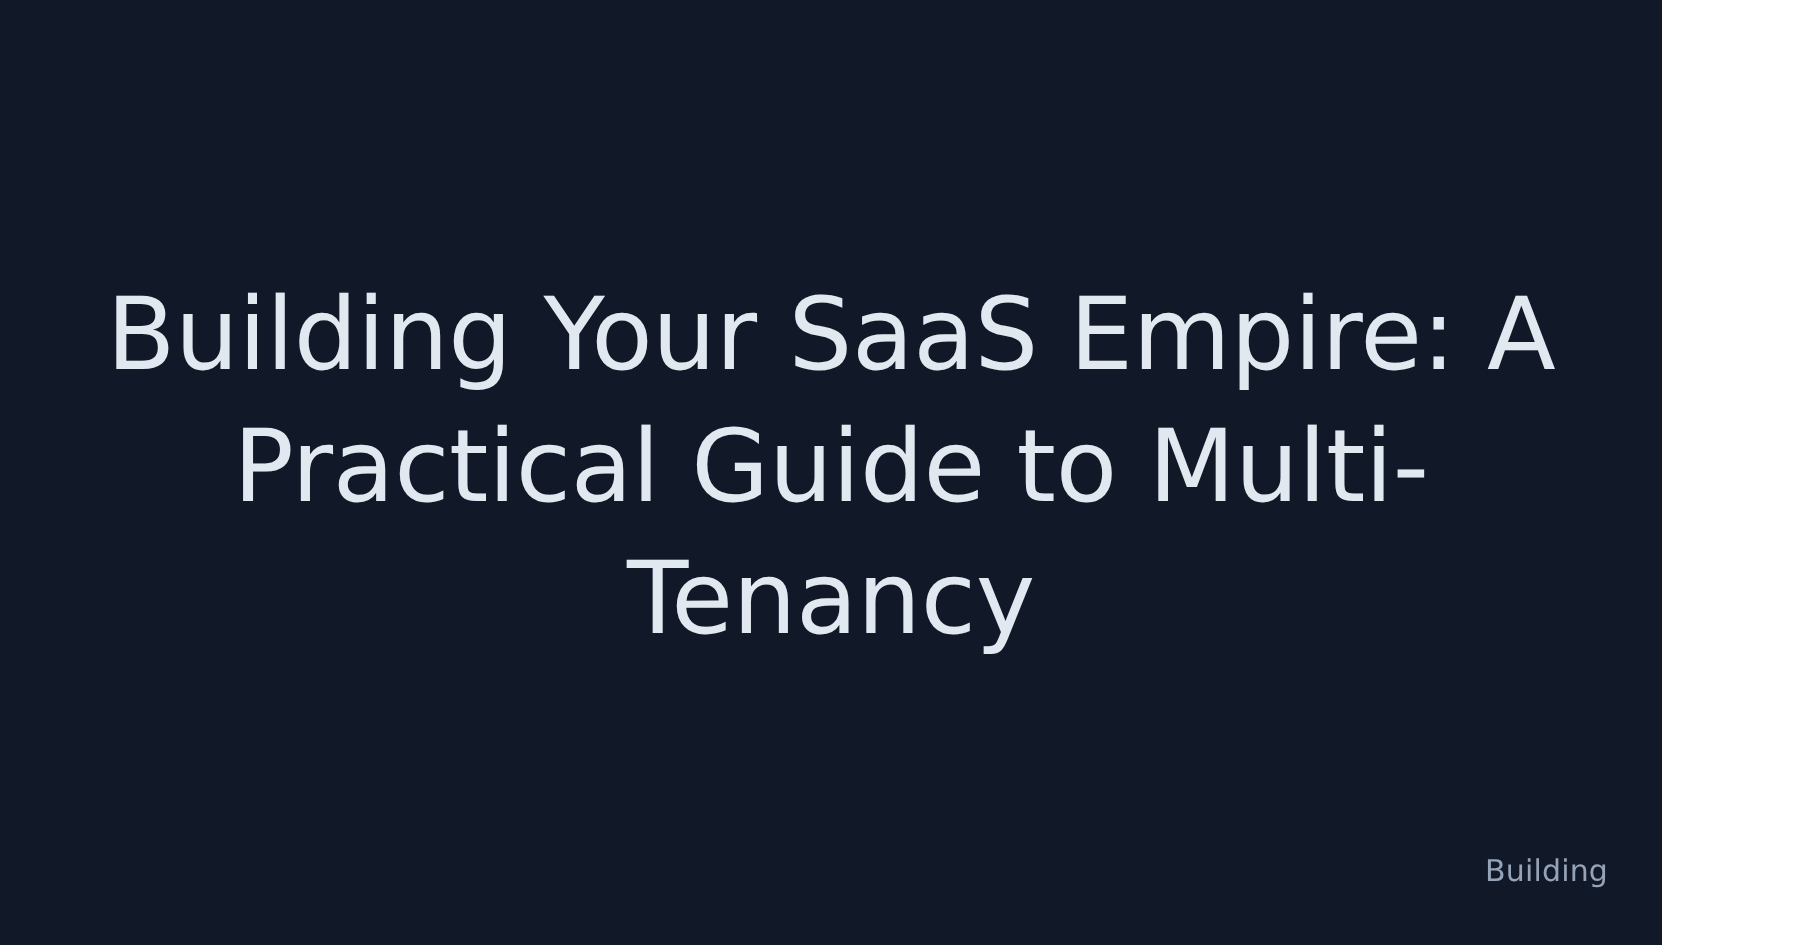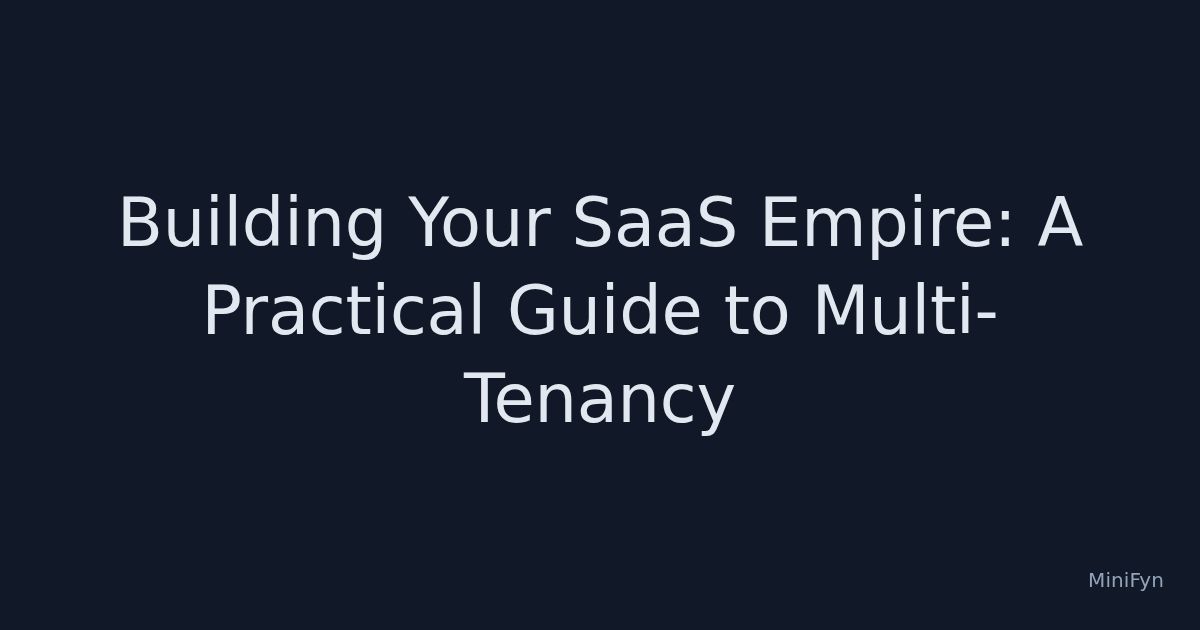--- a/index.html
+++ b/index.html
@@ -9,21 +9,21 @@
 
   body {
     width: 1200px;
     height: 630px;
     overflow: hidden;
     font-family: "DejaVu Sans", sans-serif;
   }
 
   #og-card {
     position: relative;
-    width: 1200px;
+    width: 1108px;
     height: 630px;
     background: #111827;
     box-sizing: border-box;
     display: flex;
     flex-direction: column;
     align-items: center;
     justify-content: center;
     overflow: hidden;
   }
 
@@ -73,16 +73,16 @@
 </head>
 <body>
 
 <div id="og-card">
 
   <div id="title-block">
     <h1 class="og-title">Building Your SaaS Empire: A Practical Guide to Multi-Tenancy</h1>
   </div>
 
   <div id="brand-wrap">
-    <span class="brand-text">MiniFyn</span>
+    <span class="brand-text">Building</span>
   </div>
 
 </div>
 
 </body></html>

